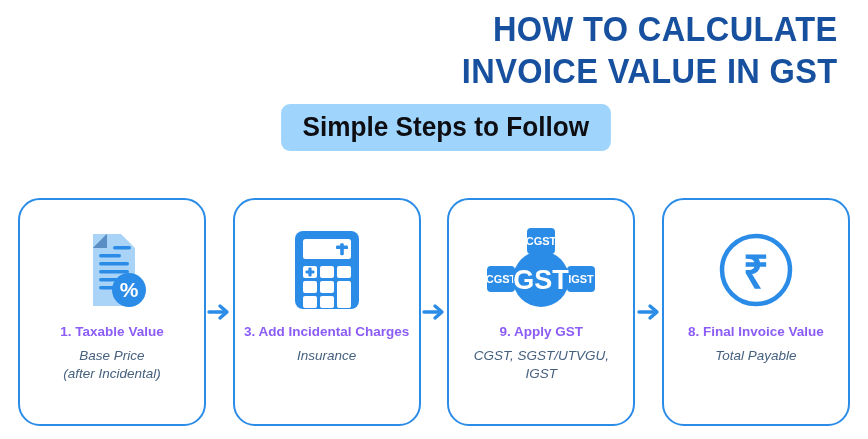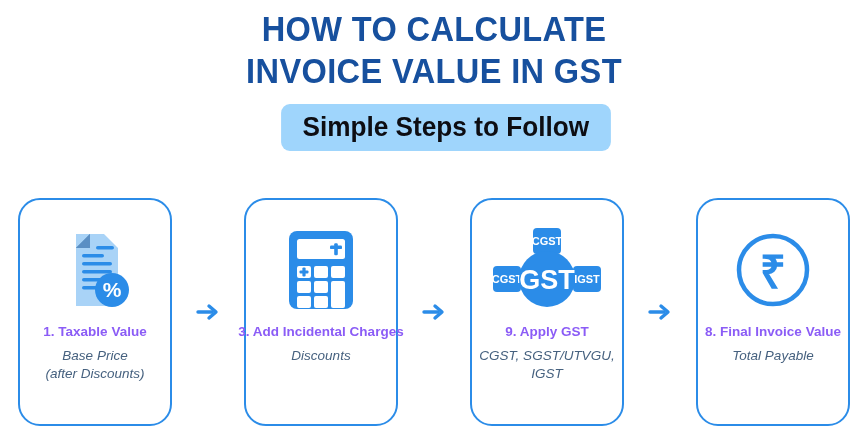--- a/index.html
+++ b/index.html
@@ -11,21 +11,21 @@
     position:relative;
   }
   .infographic{
     position:relative;
     width:868px;height:439px;
     box-sizing:border-box;
   }
 
   
   .header{
-    text-align:center;
+    text-align:right;
     padding-top:8px;
   }
   .title-line{
     color:#17509E;
     font-weight:bold;
     font-size:35px;
     line-height:42px;
     letter-spacing:0.4px;
     font-family:"Liberation Sans", sans-serif;
     transform:scaleX(0.93);
@@ -53,21 +53,21 @@
     position:absolute;
     left:18px;
     top:198px;
     width:832px;
     height:228px;
     display:flex;
     align-items:center;
     justify-content:space-between;
   }
   .card{
-    width:154px;
+    width:188px;
     height:228px;
     box-sizing:border-box;
     border:2.4px solid #2B8CE8;
     border-radius:22px;
     background:#ffffff;
     display:flex;
     flex-direction:column;
     align-items:center;
     padding-top:22px;
   }
@@ -133,21 +133,21 @@
           <rect x="24" y="48" width="22" height="3.6" rx="1.8" fill="#2B8CE8"></rect>
           <rect x="24" y="56" width="16" height="3.6" rx="1.8" fill="#2B8CE8"></rect>
           <rect x="38" y="16" width="18" height="3.6" rx="1.8" fill="#2B8CE8"></rect>
           <circle cx="54" cy="60" r="17" fill="#2B8CE8"></circle>
           <text x="54" y="67" text-anchor="middle" font-family="Liberation Sans, sans-serif" font-size="21" font-weight="bold" fill="#ffffff">%</text>
         </svg>
       </div>
       <div class="card-title">1. Taxable Value</div>
       <div class="card-sub">
         <div>Base Price</div>
-        <div>(after Discounts)</div>
+        <div>(after Incidental)</div>
       </div>
     </div>
 
     <div class="arrow">
       <svg width="24" height="22" viewBox="0 0 24 22">
         <path d="M2 11 H16" stroke="#2B8CE8" stroke-width="3.4" stroke-linecap="round" fill="none"></path>
         <path d="M13 5 L20 11 L13 17" stroke="#2B8CE8" stroke-width="3.4" stroke-linecap="round" stroke-linejoin="round" fill="none"></path>
       </svg>
     </div>
 
@@ -172,21 +172,21 @@
           <rect x="11" y="53" width="14" height="12" rx="2" fill="#ffffff"></rect>
           <rect x="28" y="53" width="14" height="12" rx="2" fill="#ffffff"></rect>
           <rect x="45" y="53" width="14" height="27" rx="2" fill="#ffffff"></rect>
 
           <rect x="11" y="68" width="14" height="12" rx="2" fill="#ffffff"></rect>
           <rect x="28" y="68" width="14" height="12" rx="2" fill="#ffffff"></rect>
         </svg>
       </div>
       <div class="card-title">3. Add Incidental Charges</div>
       <div class="card-sub">
-        <div>Discounts</div>
+        <div>Insurance</div>
       </div>
     </div>
 
     <div class="arrow">
       <svg width="24" height="22" viewBox="0 0 24 22">
         <path d="M2 11 H16" stroke="#2B8CE8" stroke-width="3.4" stroke-linecap="round" fill="none"></path>
         <path d="M13 5 L20 11 L13 17" stroke="#2B8CE8" stroke-width="3.4" stroke-linecap="round" stroke-linejoin="round" fill="none"></path>
       </svg>
     </div>
 

